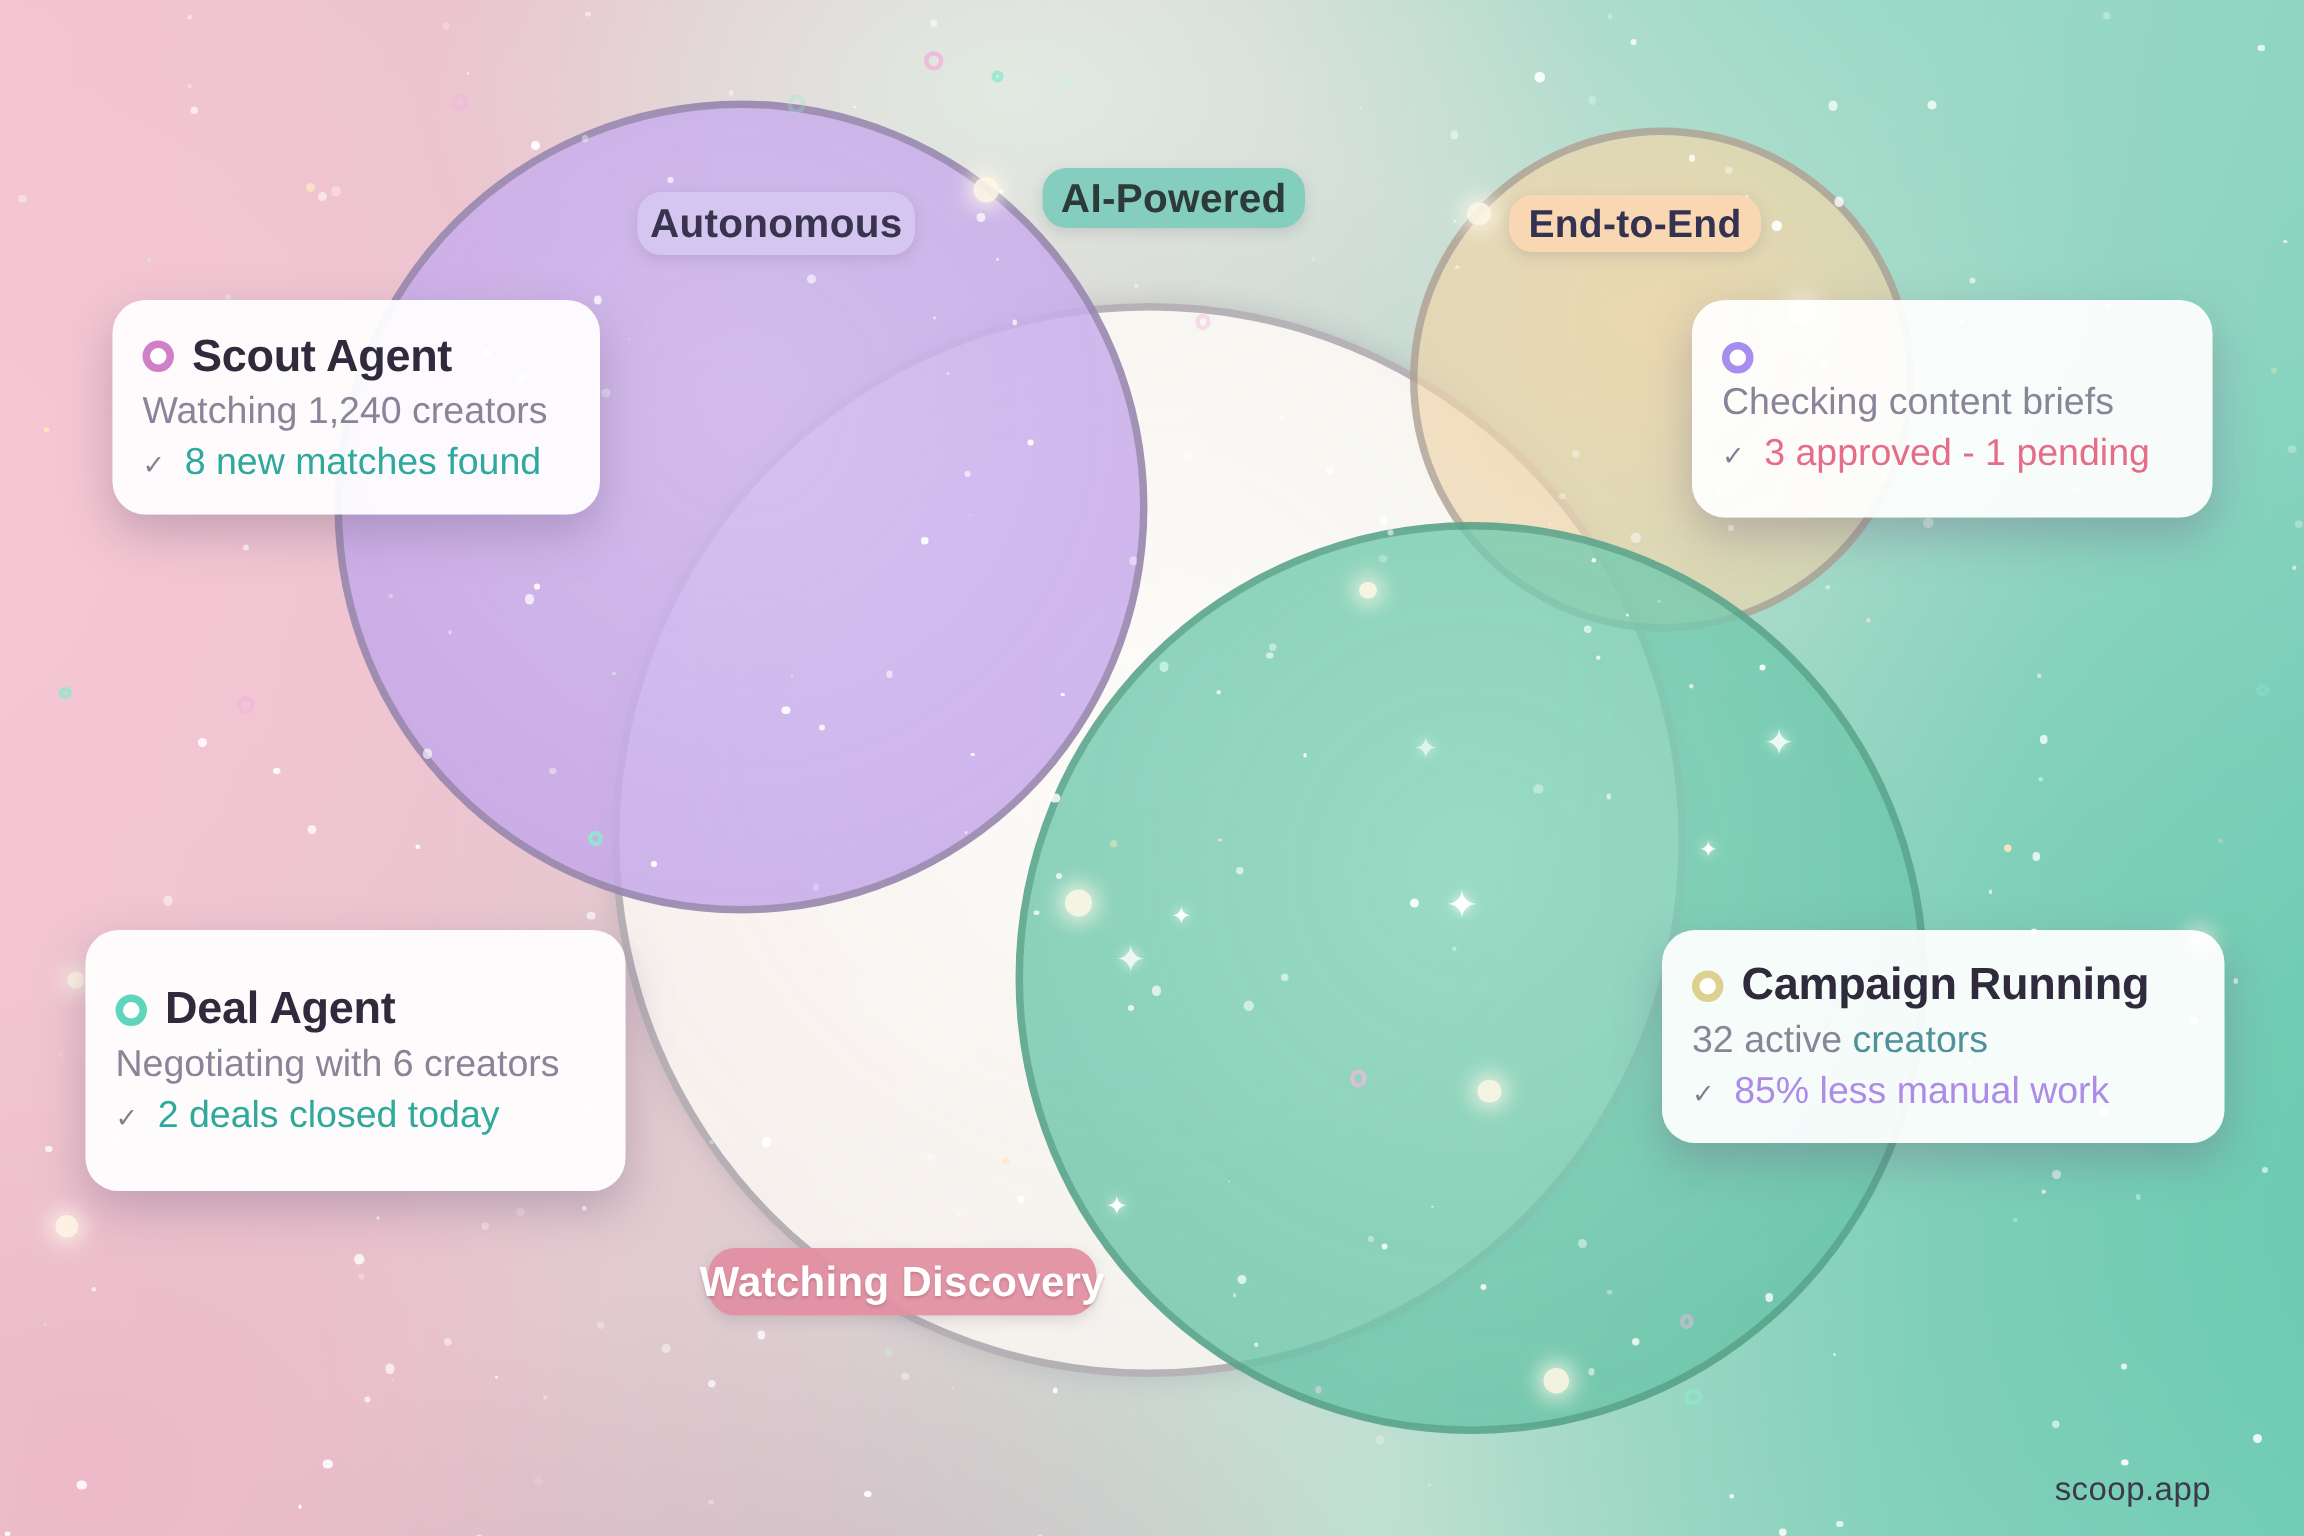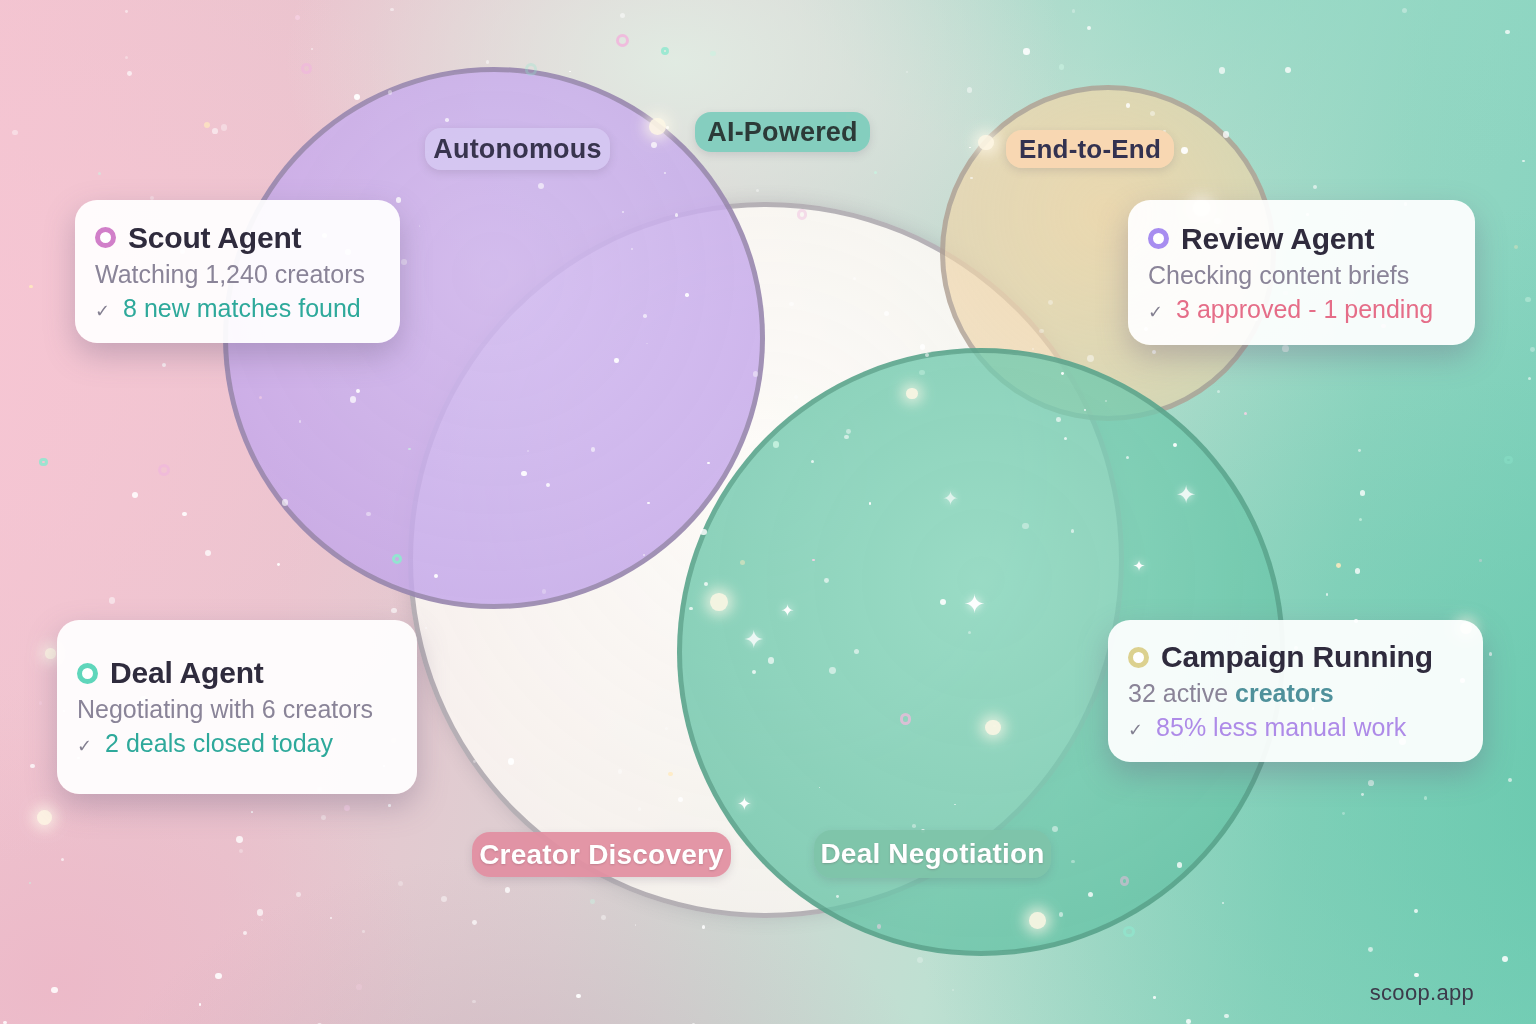--- a/index.html
+++ b/index.html
@@ -31,21 +31,21 @@
     display:flex;flex-direction:column;justify-content:center;
     padding:12px 20px;box-sizing:border-box;gap:5px;
   }
   .card-title-row{display:flex;align-items:center;gap:12px;}
   .dot{
     width:11px;height:11px;border-radius:50%;background:#ffffff;
     border:5px solid var(--dot,#ccc);flex:0 0 auto;
   }
   .card-title{font-size:30px;font-weight:bold;color:#2f2b3d;letter-spacing:-.2px;white-space:nowrap;}
   .card-subtitle{font-size:25px;color:#8a8498;white-space:nowrap;}
-  .sub-hl{color:var(--subhl,inherit);font-weight:bold;}
+  .sub-hl{color:var(--subhl,inherit);}
   .card-status-row{display:flex;align-items:baseline;gap:13px;white-space:nowrap;}
   .check{font-size:18px;color:#6e6a7e;opacity:.85;}
   .card-status{font-size:25px;color:var(--status,#555);}
   .sp{position:absolute;border-radius:50%;pointer-events:none;}
   .sp-glow{box-shadow:0 0 13px 5px rgba(255,250,235,0.75);}
   .sp-ring{background:transparent !important;}
   .sp-star{
     position:absolute;color:#ffffff;pointer-events:none;
     text-shadow:0 0 8px rgba(255,255,255,0.95);
   }
@@ -337,42 +337,38 @@
   <div class="pill pill-top" style="left: 695px; top: 112px; width: 175px; height: 40px; background: rgba(127, 204, 189, 0.95); color: rgb(44, 58, 56);">
     <span>AI-Powered</span>
   </div>
   <div class="pill pill-top" style="left: 425px; top: 128px; width: 185px; height: 42px; background: rgba(213, 199, 241, 0.92); color: rgb(56, 52, 78);">
     <span>Autonomous</span>
   </div>
   <div class="pill pill-top" style="left: 1006px; top: 130px; width: 168px; height: 38px; font-size: 26px; background: rgba(249, 215, 178, 0.95); color: rgb(51, 50, 80);">
     <span>End-to-End</span>
   </div>
   <div class="pill pill-bottom" style="left: 472px; top: 832px; width: 259px; height: 45px; background: rgba(225, 143, 162, 0.94); color: rgb(255, 255, 255);">
-    <span>Creator Discovery</span>
-  </div>
-  <div class="pill pill-bottom" style="left: 814px; top: 830px; width: 237px; height: 48px; background: rgba(126, 196, 169, 0.94); color: rgb(255, 255, 255);">
-    <span>Deal Negotiation</span>
+    <span>Watching Discovery</span>
   </div>
 
   <div class="card" style="left: 75px; top: 200px; width: 325px; height: 143px; --dot: #d17fc9; --status: #2ea99b;">
     <div class="card-title-row">
       <span class="dot"></span>
       <span class="card-title">Scout Agent</span>
     </div>
     <div class="card-subtitle"><span>Watching 1,240 creators</span><span class="sub-hl"></span></div>
     <div class="card-status-row">
       <span class="check">✓</span>
       <span class="card-status">8 new matches found</span>
     </div>
   </div>
 
   <div class="card" style="left: 1128px; top: 200px; width: 347px; height: 145px; --dot: #a78df0; --status: #e56d88;">
     <div class="card-title-row">
       <span class="dot"></span>
-      <span class="card-title">Review Agent</span>
     </div>
     <div class="card-subtitle"><span>Checking content briefs</span><span class="sub-hl"></span></div>
     <div class="card-status-row">
       <span class="check">✓</span>
       <span class="card-status">3 approved - 1 pending</span>
     </div>
   </div>
 
   <div class="card" style="left: 57px; top: 620px; width: 360px; height: 174px; --dot: #5fd6bb; --status: #2ea99b;">
     <div class="card-title-row">

